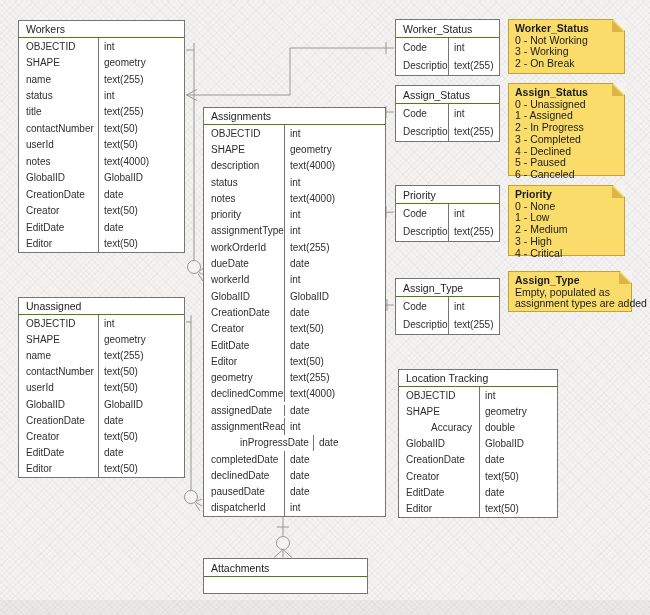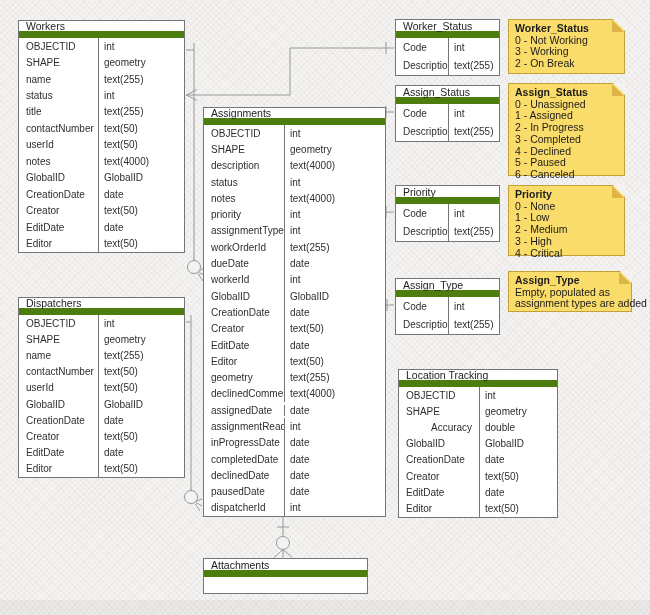--- a/index.html
+++ b/index.html
@@ -12,21 +12,21 @@
       repeating-linear-gradient(135deg, rgba(110,110,105,.055) 0 1px, transparent 1px 4px);
   }
   .edge-strip { position:absolute; left:0; bottom:0; width:100%; height:15px;
     background:rgba(90,90,85,.06); }
   svg.connectors { position:absolute; left:0; top:0; }
   .entity {
     position:absolute; box-sizing:border-box; background:#ffffff;
     border:1px solid #757575; color:#2e2e2e; font-size:10px;
   }
   .etitle {
-    box-sizing:border-box; padding-left:7px; border-bottom:7px solid #4d7c0f;
+    box-sizing:border-box; padding-left:7px; border-bottom:1px solid #4d7c0f;
     font-size:10.5px; color:#222; display:flex; align-items:center;
   }
   .erow { display:flex; }
   .cname { box-sizing:border-box; padding-left:7px; display:flex; align-items:center;
     white-space:nowrap; overflow:hidden; }
   .ctype { box-sizing:border-box; flex:1; padding-left:5px; border-left:1px solid #757575;
     display:flex; align-items:center; white-space:nowrap; overflow:hidden; }
   .note {
     position:absolute; box-sizing:border-box; background:#fadc6a;
     border:1px solid #c2a03a; padding:3px 5px 2px 6px; color:#1c1c1c;
@@ -145,21 +145,21 @@
         <div class="erow" style="height: 16.45px;">
           <div class="cname" style="width: 79px;">EditDate</div>
           <div class="ctype">date</div>
         </div>
         <div class="erow" style="height: 16.45px;">
           <div class="cname" style="width: 79px;">Editor</div>
           <div class="ctype">text(50)</div>
         </div>
       </div>
       <div class="entity" style="left: 18px; top: 297px; width: 167px;">
-        <div class="etitle" style="height: 17px;">Dispatchers</div>
+        <div class="etitle" style="height: 17px;">Unassigned</div>
         <div class="erow" style="height: 16.2px;">
           <div class="cname" style="width: 79px;">OBJECTID</div>
           <div class="ctype">int</div>
         </div>
         <div class="erow" style="height: 16.2px;">
           <div class="cname" style="width: 79px;">SHAPE</div>
           <div class="ctype">geometry</div>
         </div>
         <div class="erow" style="height: 16.2px;">
           <div class="cname" style="width: 79px;">name</div>
@@ -265,21 +265,21 @@
           <div class="ctype">text(4000)</div>
         </div>
         <div class="erow" style="height: 16.3px; align-items: center;">
           <div class="cname" style="width: 80px;">assignedDate</div>
           <div class="ctype">date</div>
         </div>
         <div class="erow" style="height: 16.3px;">
           <div class="cname" style="width: 80px;">assignmentRead</div>
           <div class="ctype">int</div>
         </div>
-        <div class="erow" style="height: 16.3px;">
+        <div class="erow" style="height: 16.3px; padding-left: 29px;">
           <div class="cname" style="width: 80px;">inProgressDate</div>
           <div class="ctype">date</div>
         </div>
         <div class="erow" style="height: 16.3px;">
           <div class="cname" style="width: 80px;">completedDate</div>
           <div class="ctype">date</div>
         </div>
         <div class="erow" style="height: 16.3px;">
           <div class="cname" style="width: 80px;">declinedDate</div>
           <div class="ctype">date</div>

